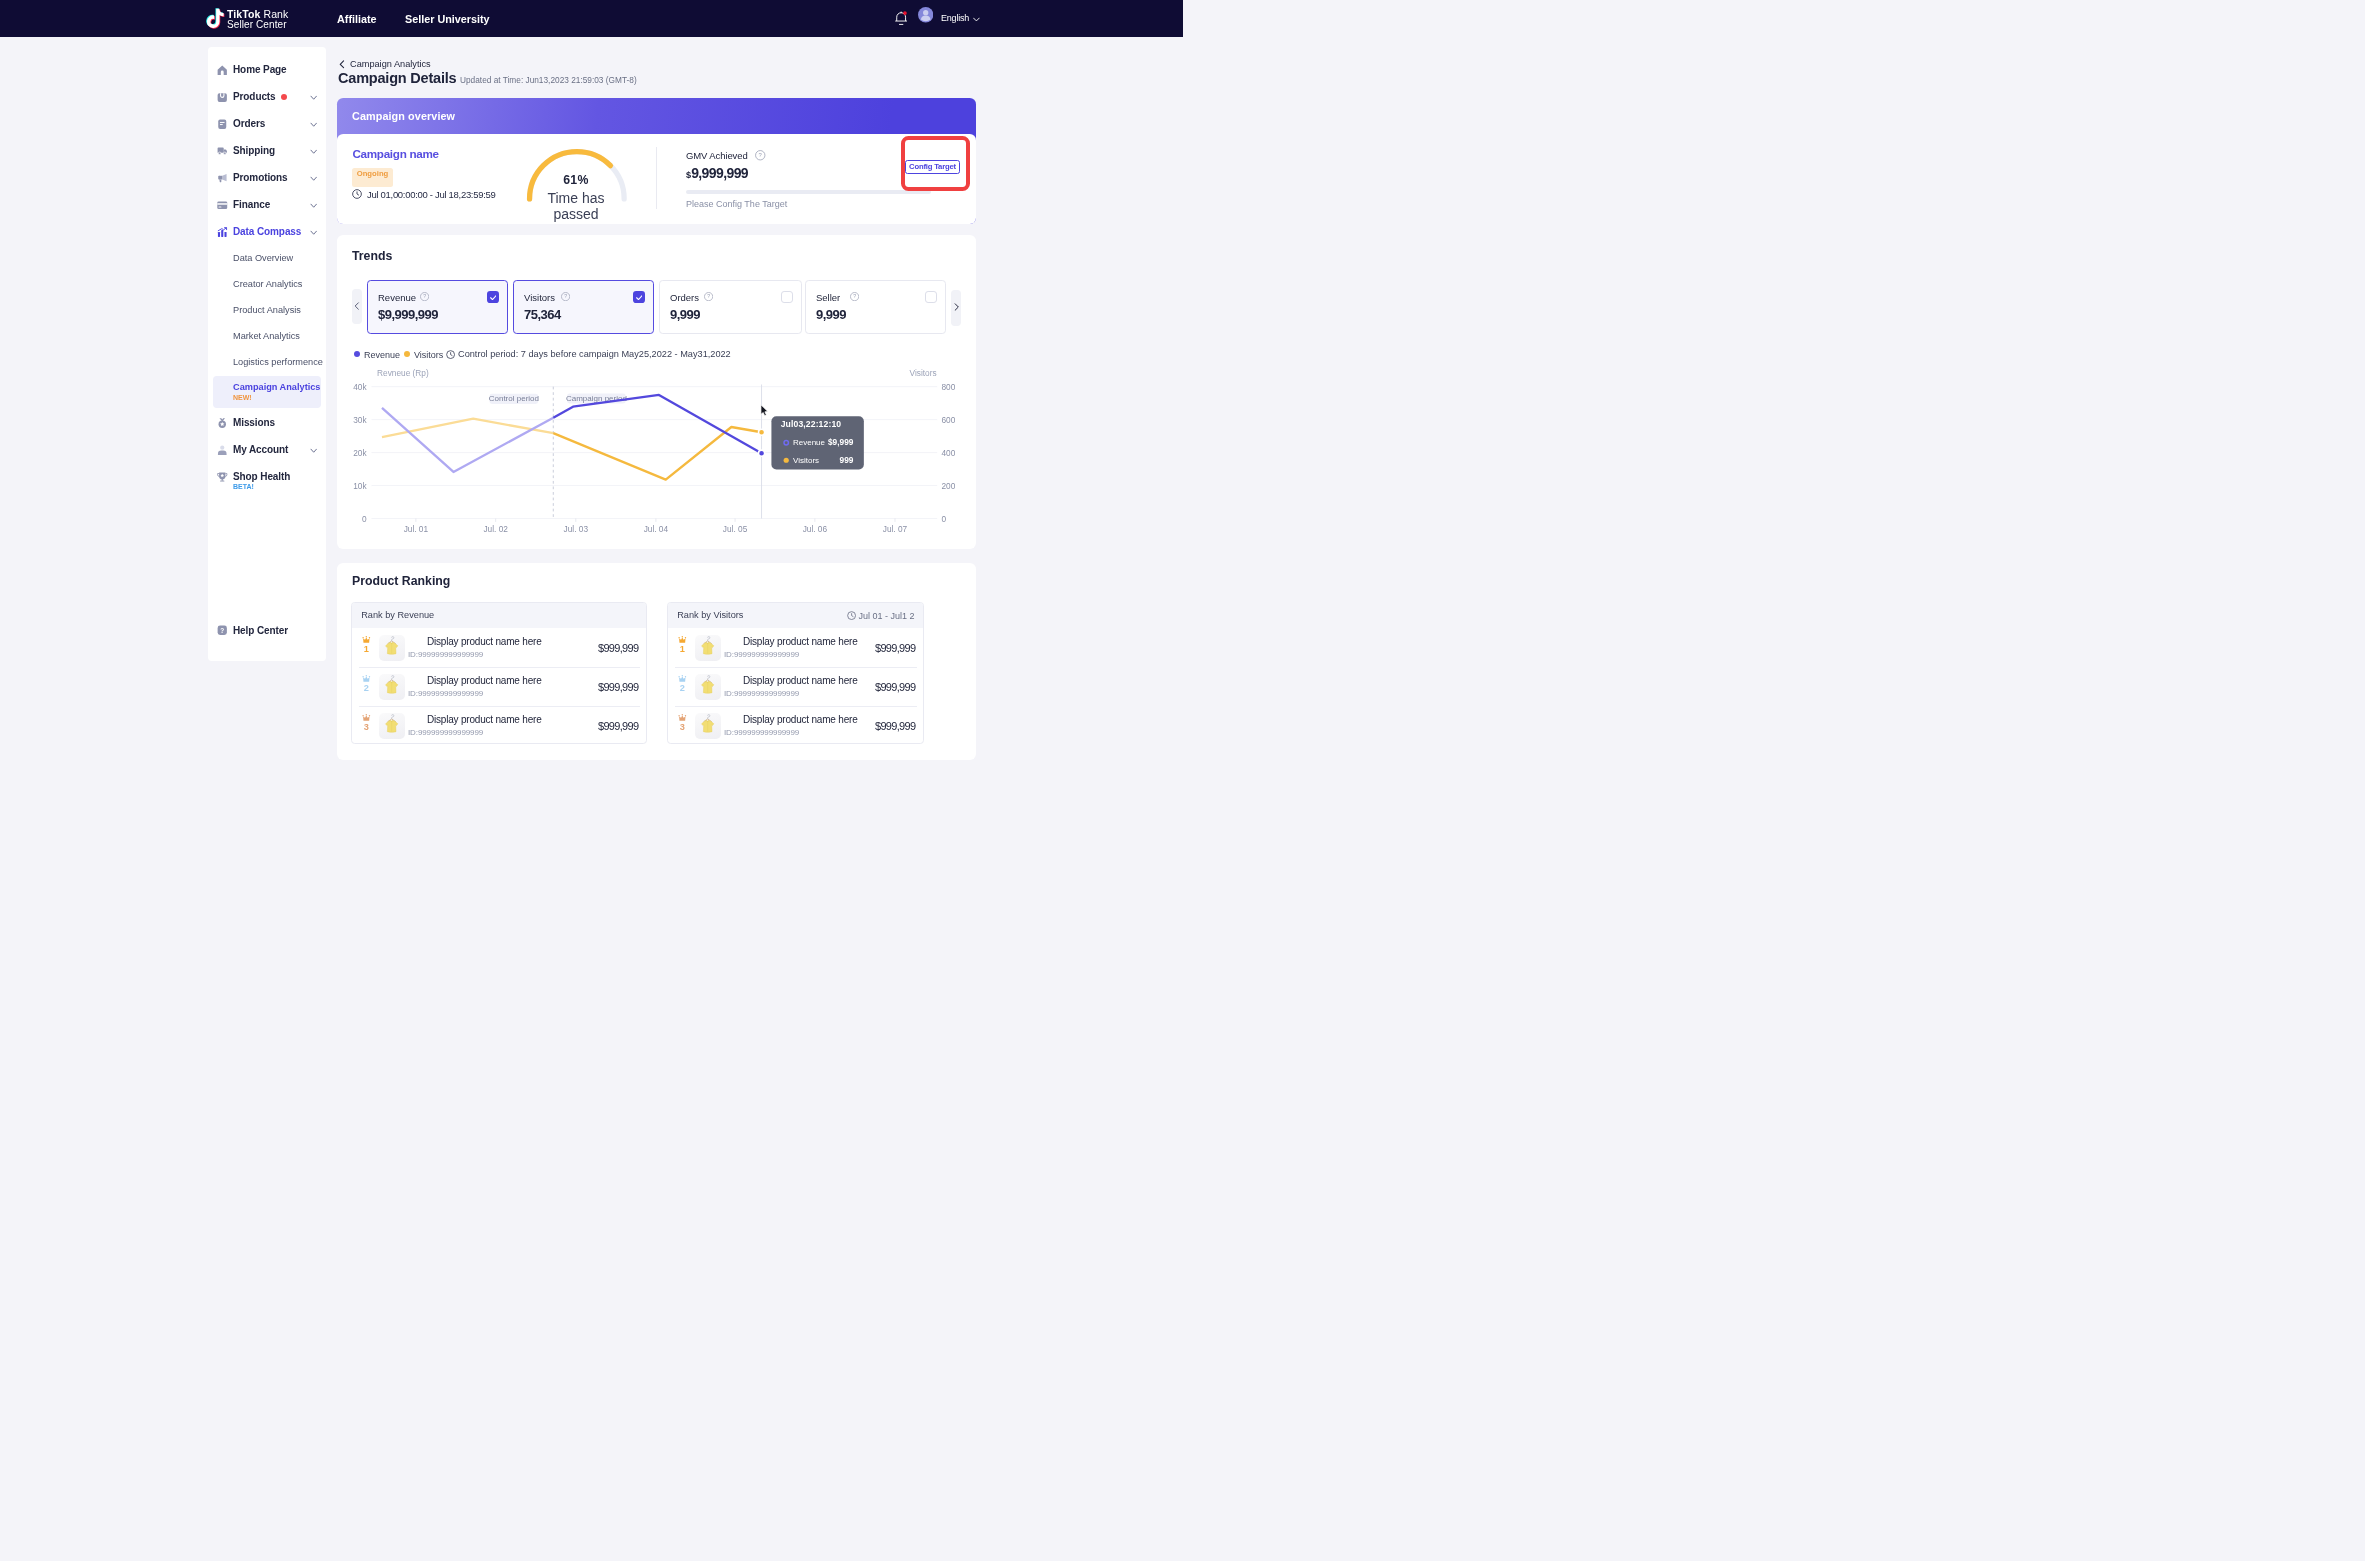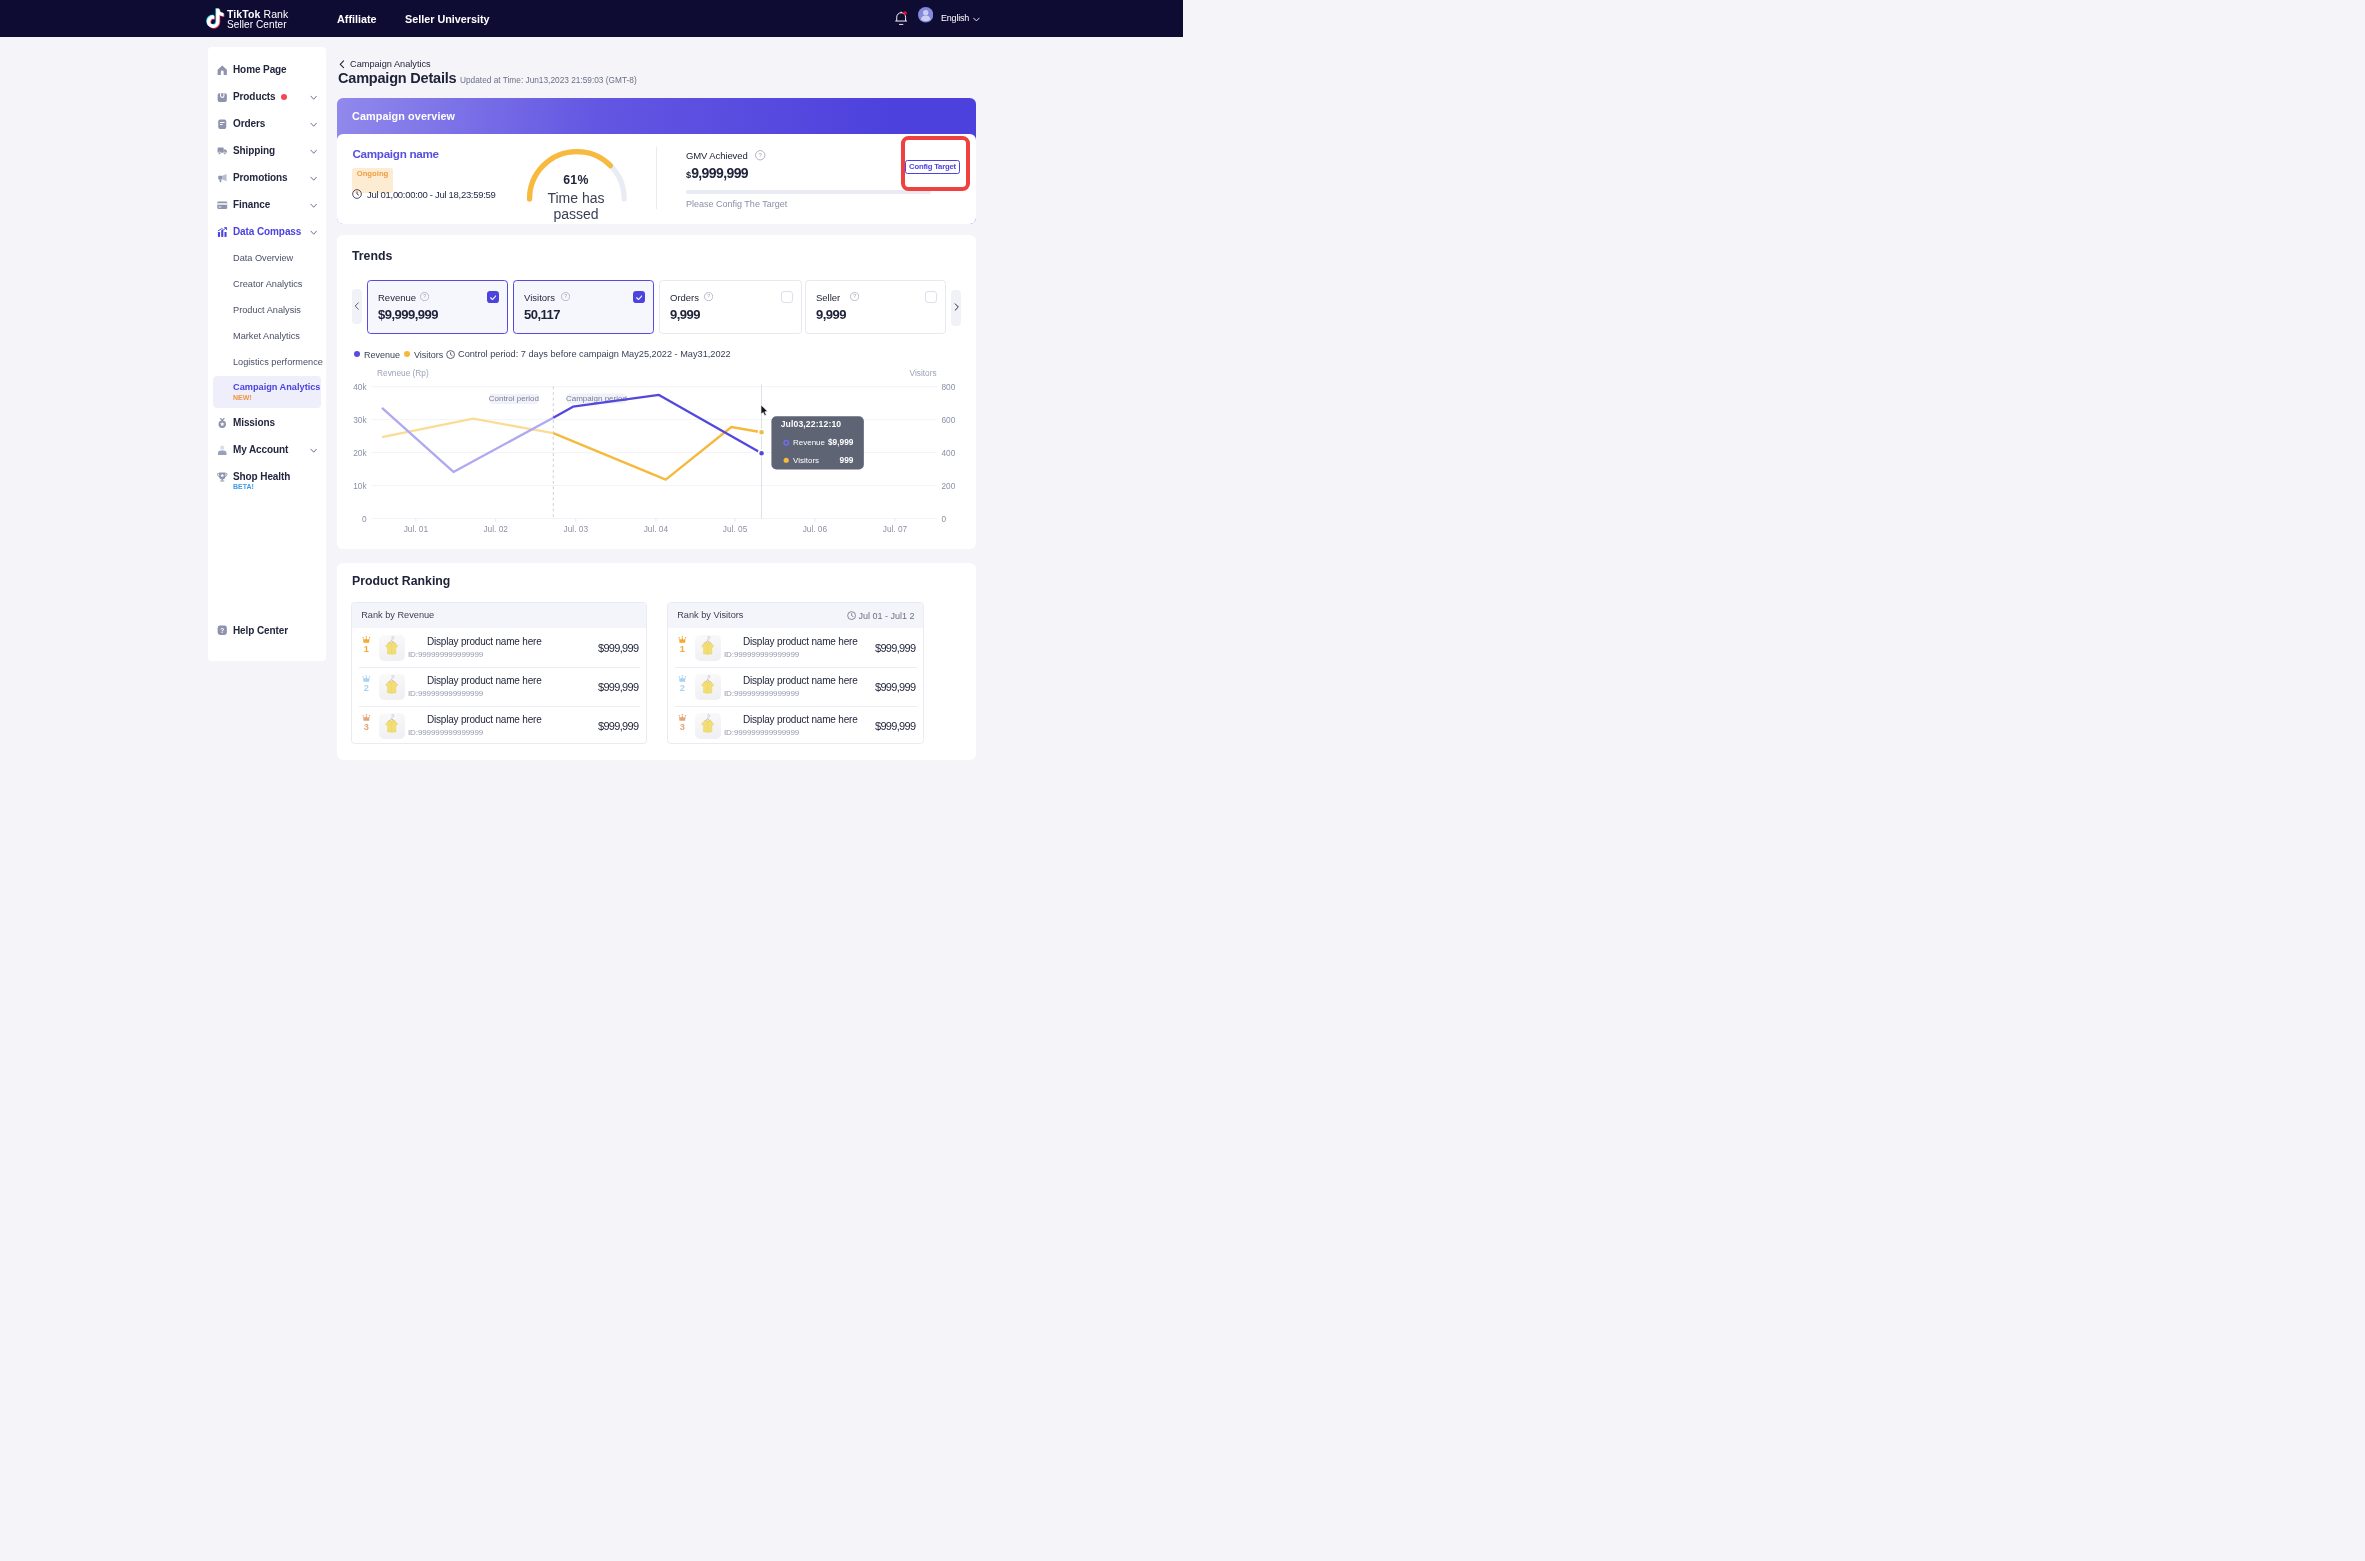--- a/index.html
+++ b/index.html
@@ -184,21 +184,21 @@
     </svg>
   <div class="abs" style="left:350px;top:59px;font-size:9.2px;color:#23273E">Campaign Analytics</div>
   <div class="abs" style="left:338px;top:70px;font-size:14.5px;font-weight:bold;color:#20243B;letter-spacing:-0.2px">Campaign Details</div>
   <div class="abs" style="left:460px;top:75px;font-size:8.3px;color:#6A7085">Updated at Time: Jun13,2023 21:59:03 (GMT-8)</div>
 
   <div class="card" style="top:98px;height:126px;background:linear-gradient(98deg,#9189EC 0%,#6356E2 40%,#4D41DD 85%)">
     <div class="abs" style="left:15px;top:12.3px;font-size:10.8px;font-weight:bold;color:#fff;letter-spacing:0.1px">Campaign overview</div>
     <div class="abs" style="left:0;top:36px;width:639px;height:90px;background:#fff;border-radius:6.2px"></div>
 
     <div class="abs" style="left:15.4px;top:49px;font-size:11.7px;font-weight:bold;color:#584FE0;letter-spacing:-0.3px">Campaign name</div>
-    <div class="abs" style="left:15.4px;top:70px;height:25px;padding:0 4.3px;background:#FDEBD2;border-radius:2.5px;font-size:7.7px;font-weight:bold;color:#EF9D40;line-height:11px">Ongoing</div>
+    <div class="abs" style="left:15.4px;top:70px;height:19px;padding:0 4.3px;background:#FDEBD2;border-radius:2.5px;font-size:7.7px;font-weight:bold;color:#EF9D40;line-height:11px">Ongoing</div>
     <svg class="abs" style="left:15.4px;top:91px" width="10" height="10" viewBox="0 0 17 17">
         <circle cx="8.5" cy="8.5" r="7.4" fill="none" stroke="#272C45" stroke-width="1.4"></circle>
         <polyline points="8.5,4.8 8.5,8.5 11.3,10.3" fill="none" stroke="#272C45" stroke-width="1.4" stroke-linecap="round" stroke-linejoin="round"></polyline>
       </svg>
     <div class="abs" style="left:30px;top:91px;font-size:9.5px;letter-spacing:-0.3px;color:#272C45">Jul 01,00:00:00 - Jul 18,23:59:59</div>
 
     <svg class="abs" style="left:187px;top:48px" width="106" height="59" viewBox="0 0 172 95">
       <path d="M9,85.5 A76.75,76.75 0 0 1 162.5,85.5" fill="none" stroke="#E9ECF4" stroke-width="8.5" stroke-linecap="round"></path>
       <path d="M9,85.5 A76.75,76.75 0 0 1 162.5,85.5" fill="none" stroke="#F8BA3D" stroke-width="8.5" stroke-linecap="round" stroke-dasharray="181 300"></path>
     </svg>
@@ -242,21 +242,21 @@
     </div>
     <div class="abs mcard" style="left:176px;border:0.9px solid #554BE0;background:#F6F6FD">
       <div class="mlab">Visitors</div>
         <svg class="mq" style="left:47px" viewBox="0 0 16 16">
           <circle cx="8" cy="8" r="7.2" fill="none" stroke="#9DA2B5" stroke-width="1.2"></circle>
           <text x="8" y="11.3" font-size="9" fill="#9DA2B5" text-anchor="middle" font-family="Liberation Sans">?</text>
         </svg>
       <div class="mck" style="background:#4D44DF;border:none"><svg width="6.8" height="5.5" viewBox="0 0 11 9" style="margin:2.8px 0 0 2.2px">
             <polyline points="1,4.5 4,7.5 10,1" fill="none" stroke="#fff" stroke-width="1.8" stroke-linecap="round" stroke-linejoin="round"></polyline>
           </svg></div>
-      <div class="mval">50,117</div>
+      <div class="mval">75,364</div>
     </div>
     <div class="abs mcard" style="left:322px;width:143px;border:0.6px solid #E7E8F0;background:#fff">
       <div class="mlab">Orders</div>
         <svg class="mq" style="left:44px" viewBox="0 0 16 16">
           <circle cx="8" cy="8" r="7.2" fill="none" stroke="#9DA2B5" stroke-width="1.2"></circle>
           <text x="8" y="11.3" font-size="9" fill="#9DA2B5" text-anchor="middle" font-family="Liberation Sans">?</text>
         </svg>
       <div class="mck"></div>
       <div class="mval">9,999</div>
     </div>

